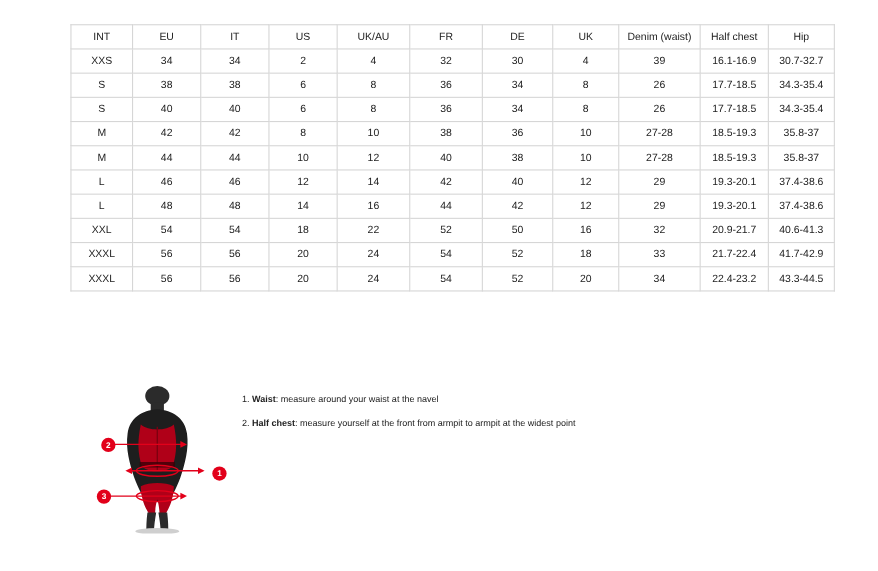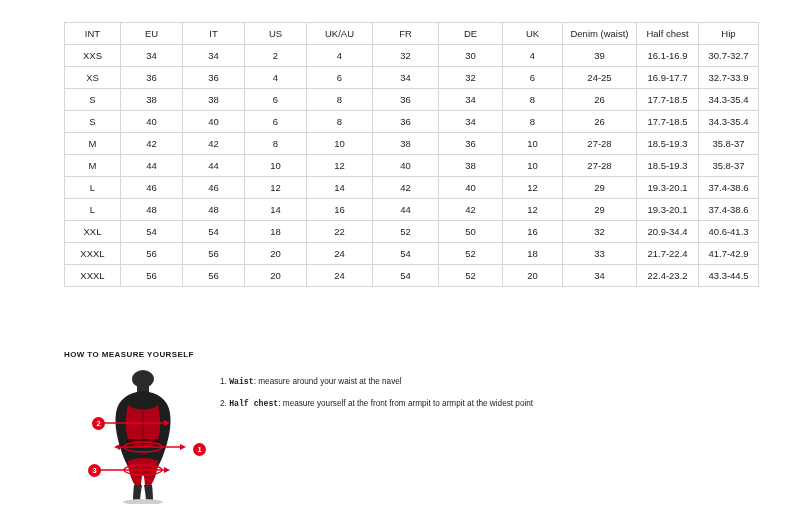--- a/index.html
+++ b/index.html
@@ -89,21 +89,21 @@
   .notes {
     margin-left: 6px;
     padding-top: 8px;
   }
   .note {
     font-size: 8.2px;
     color: #222;
     margin-bottom: 12px;
     line-height: 1.2;
   }
-  .note b { font-weight: bold; font-family: Liberation Mono, monospace; }
+  .note b { font-weight: bold; }
 
   
   .figure-svg {
     position: absolute;
     left: 24px;
     top: 0;
   }
   .badge {
     position: absolute;
     width: 13px;
@@ -163,33 +163,20 @@
           <td>2</td>
           <td>4</td>
           <td>32</td>
           <td>30</td>
           <td>4</td>
           <td>39</td>
           <td>16.1-16.9</td>
           <td>30.7-32.7</td>
         </tr>
         <tr>
-          <td>XS</td>
-          <td>36</td>
-          <td>36</td>
-          <td>4</td>
-          <td>6</td>
-          <td>34</td>
-          <td>32</td>
-          <td>6</td>
-          <td>24-25</td>
-          <td>16.9-17.7</td>
-          <td>32.7-33.9</td>
-        </tr>
-        <tr>
           <td>S</td>
           <td>38</td>
           <td>38</td>
           <td>6</td>
           <td>8</td>
           <td>36</td>
           <td>34</td>
           <td>8</td>
           <td>26</td>
           <td>17.7-18.5</td>
@@ -263,21 +250,21 @@
         <tr>
           <td>XXL</td>
           <td>54</td>
           <td>54</td>
           <td>18</td>
           <td>22</td>
           <td>52</td>
           <td>50</td>
           <td>16</td>
           <td>32</td>
-          <td>20.9-34.4</td>
+          <td>20.9-21.7</td>
           <td>40.6-41.3</td>
         </tr>
         <tr>
           <td>XXXL</td>
           <td>56</td>
           <td>56</td>
           <td>20</td>
           <td>24</td>
           <td>54</td>
           <td>52</td>
@@ -297,21 +284,20 @@
           <td>20</td>
           <td>34</td>
           <td>22.4-23.2</td>
           <td>43.3-44.5</td>
         </tr>
       </tbody>
     </table>
   </div>
 
   <div class="measure-section">
-    <div class="measure-title">HOW TO MEASURE YOURSELF</div>
     <div class="measure-body">
 
       <div class="figure-area">
         <svg class="figure-svg" width="110" height="135" viewBox="0 0 110 135">
 
           <ellipse cx="55" cy="10" rx="11" ry="9" fill="#2b2b2b"></ellipse>
           <rect x="49" y="16" width="12" height="8" fill="#2b2b2b"></rect>
 
           <path d="M55 22 C41 23 30 30 28 44 C26 58 30 72 34 84 C38 95 42 101 44 106 L66 106 C68 101 72 95 76 84 C80 72 84 58 82 44 C80 30 69 23 55 22 Z" fill="#1e1e1e"></path>
 

